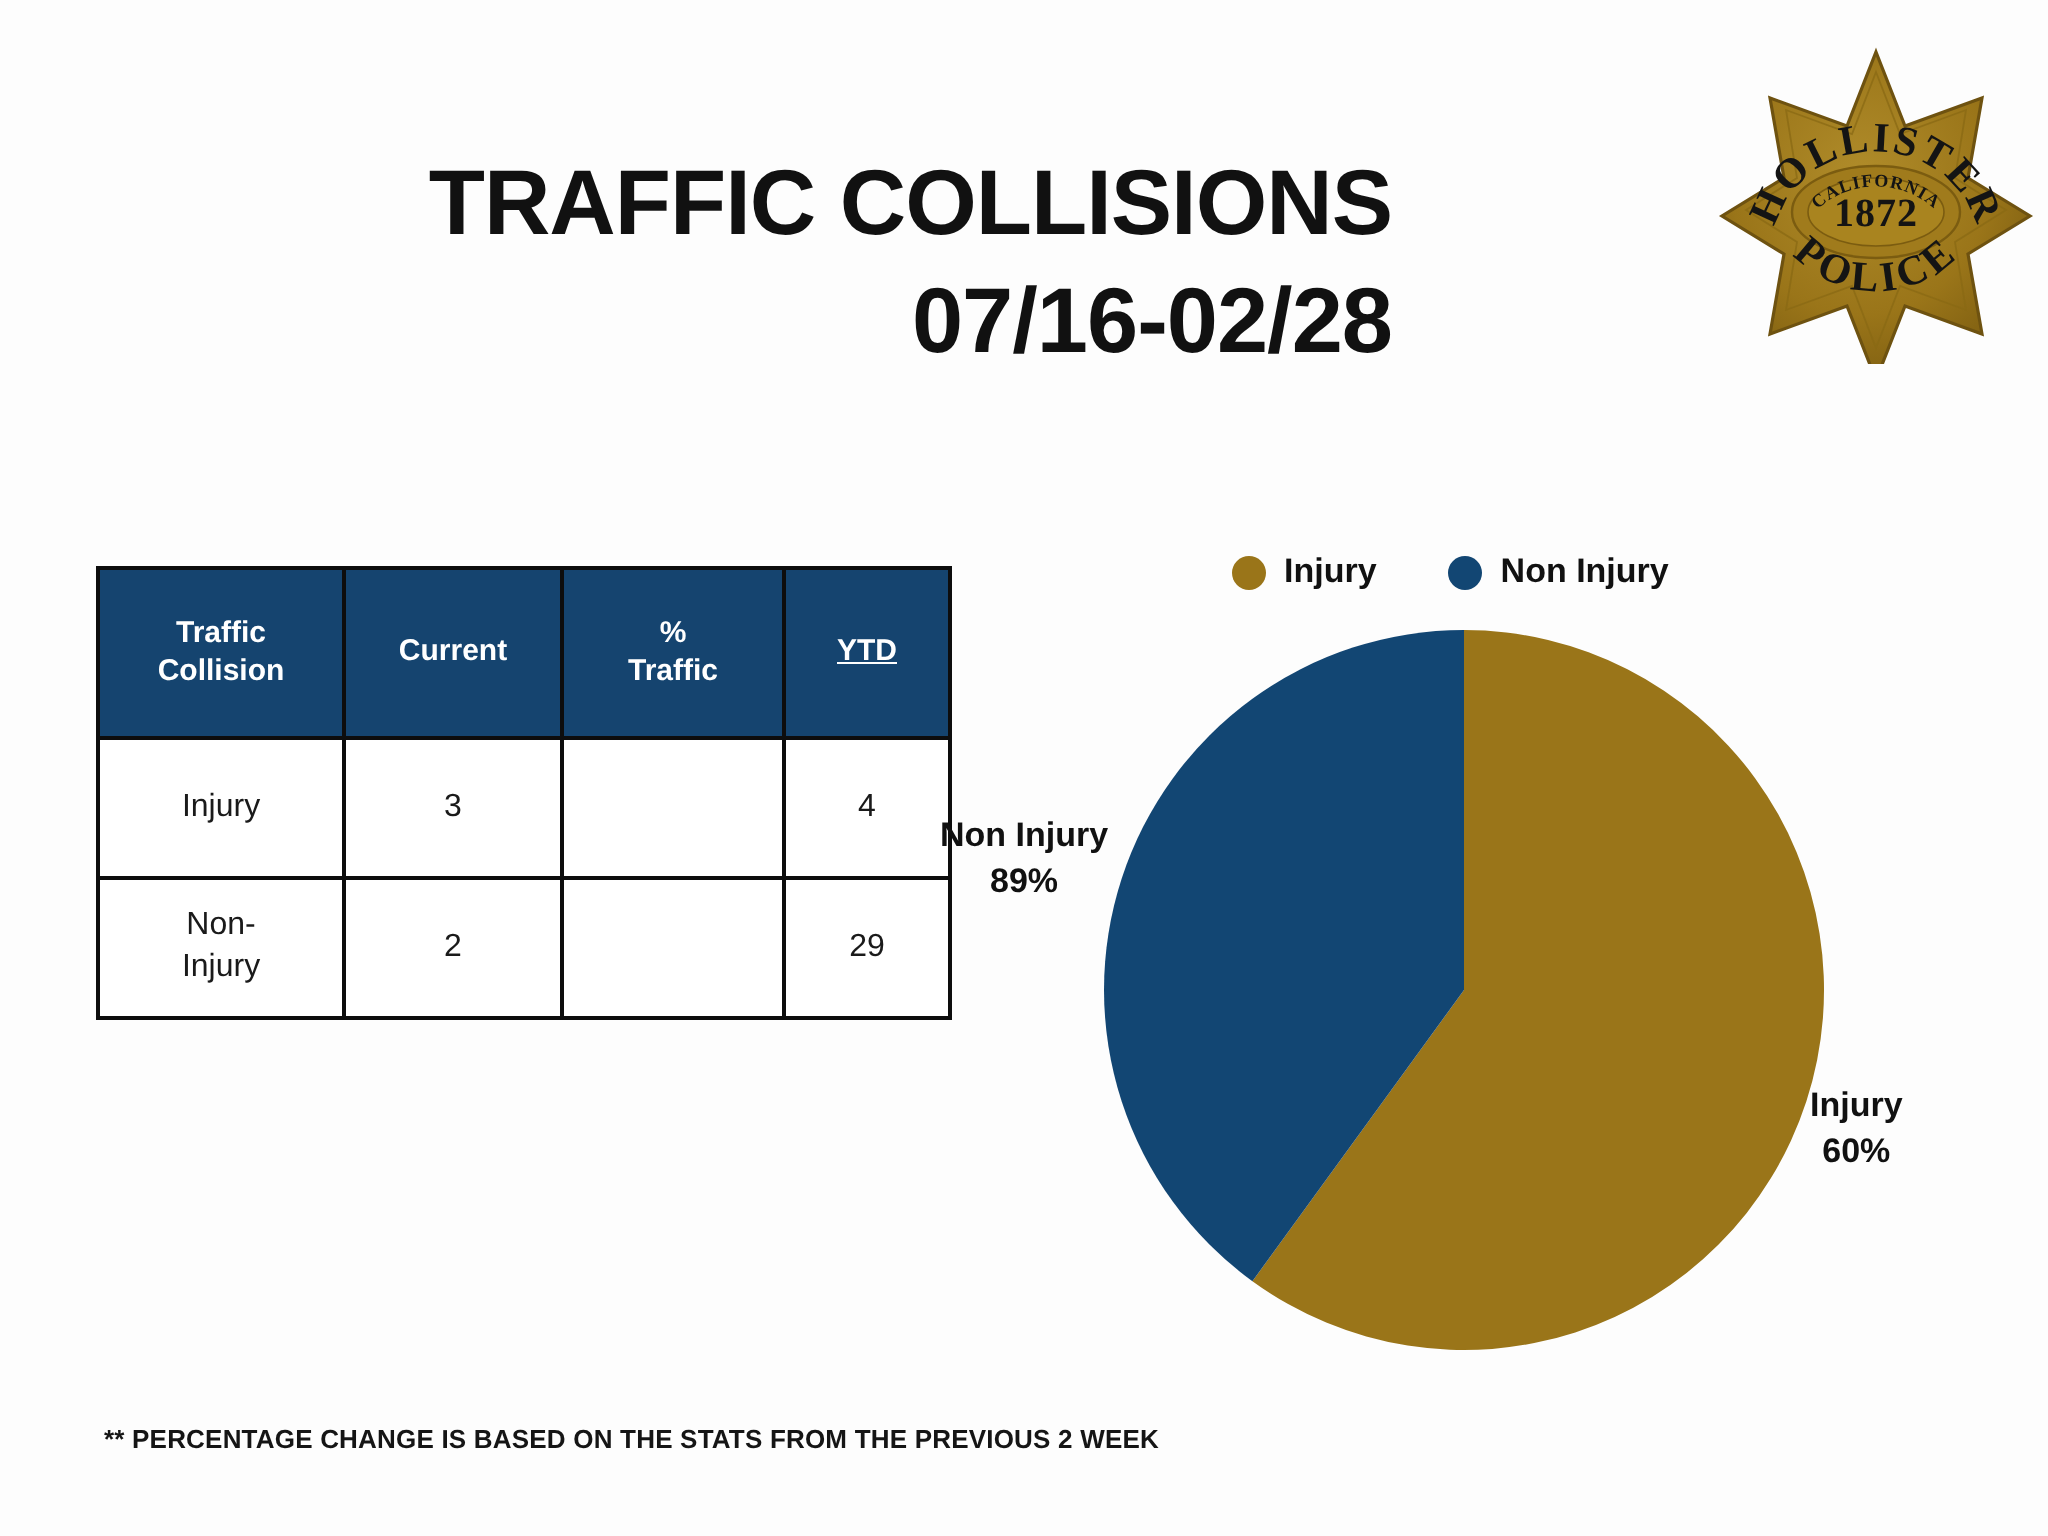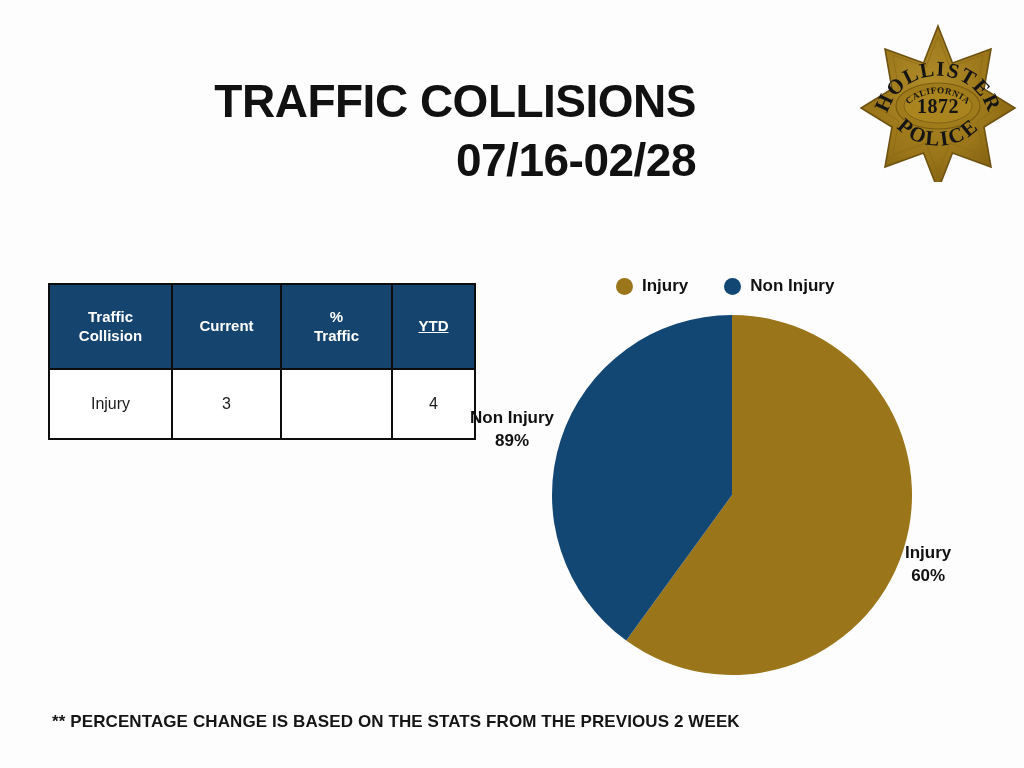--- a/index.html
+++ b/index.html
@@ -124,21 +124,21 @@
     white-space: nowrap;
   }
   .callout-noninjury { left: 470px; top: 407px; }
   .callout-injury { left: 905px; top: 542px; }
 
   
   .footnote {
     position: absolute;
     left: 52px;
     top: 712px;
-    font-size: 17px;
+    font-size: 13px;
     font-weight: bold;
     color: #151515;
     letter-spacing: 0.1px;
     white-space: nowrap;
   }
 </style>
 </head>
 <body style="background: rgb(253, 253, 253);">
 
 <div class="slide-title">
@@ -202,20 +202,29 @@
   </thead>
   <tbody>
     <tr>
       <td>
         <span>Injury</span>
       </td>
       <td>3</td>
       <td></td>
       <td>4</td>
     </tr>
+    <tr>
+      <td>
+        <span>Non-</span><br>
+        <span>Injury</span>
+      </td>
+      <td>2</td>
+      <td></td>
+      <td>29</td>
+    </tr>
   </tbody>
 </table>
 
 <div class="pie-legend">
   <div class="legend-entry">
     <span class="legend-swatch" id="sw-injury" style="background: rgb(154, 117, 25);"></span>
     <span class="legend-text">Injury</span>
   </div>
   <div class="legend-entry">
     <span class="legend-swatch" id="sw-noninjury" style="background: rgb(18, 70, 115);"></span>

